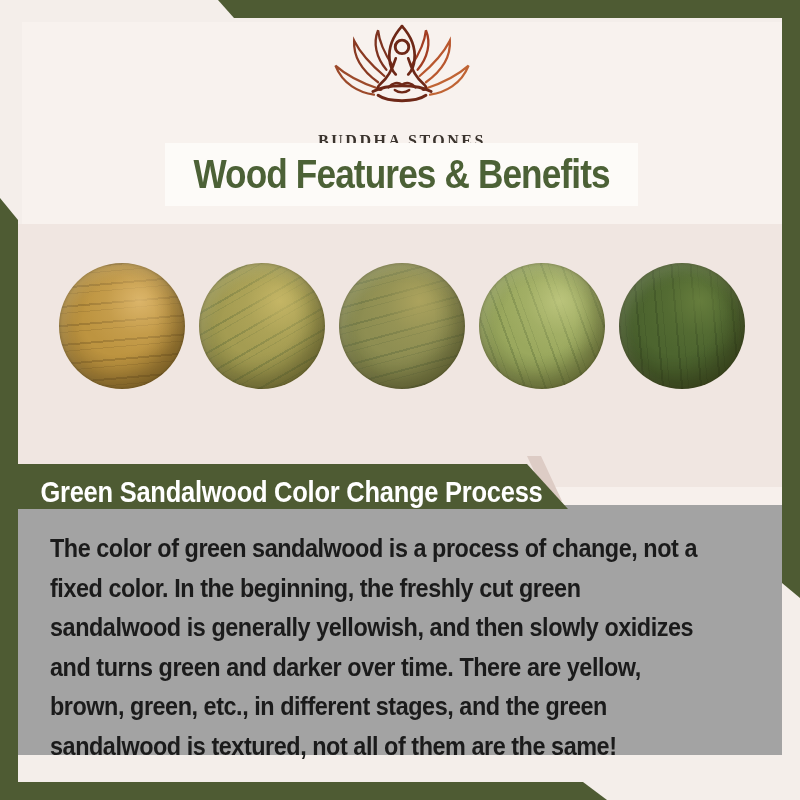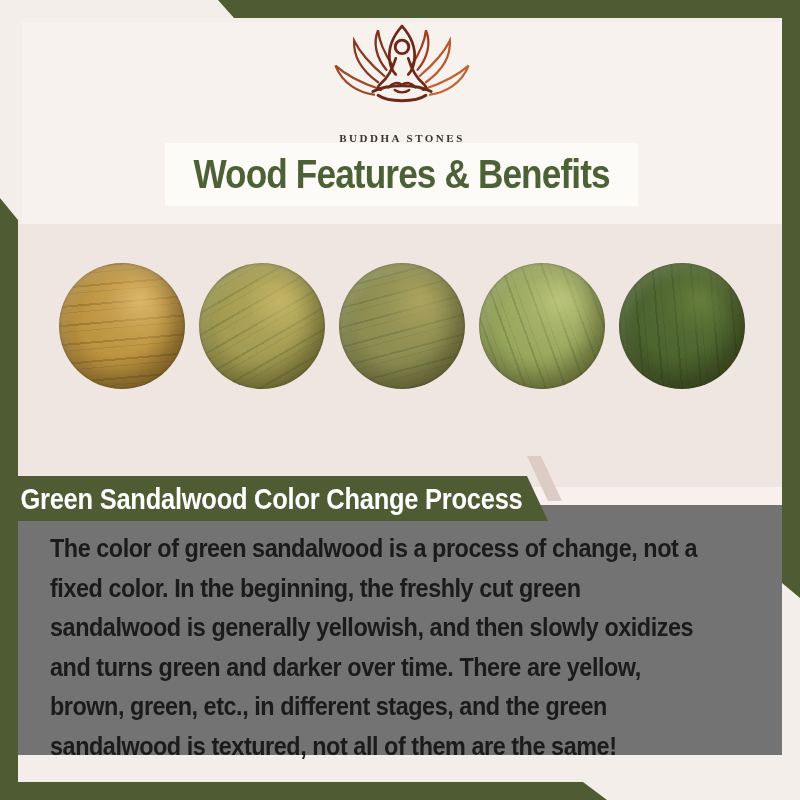--- a/index.html
+++ b/index.html
@@ -18,50 +18,50 @@
     clip-path:polygon(0 0,100% 0,100% 100%,0 583px);}
   .ribbon-left{left:0;top:198px;width:18px;height:602px;
     clip-path:polygon(0 0,100% 22px,100% 100%,0 100%);}
   .ribbon-bottom{left:0;top:782px;width:607px;height:18px;
     clip-path:polygon(0 0,583px 0,100% 100%,0 100%);}
 
   
   .top-panel{left:22px;top:22px;width:760px;height:202px;background:#f8f2ee;}
   .logo{left:50%;top:2px;transform:translateX(-50%);}
   .brand{left:0;top:110px;width:100%;text-align:center;
-    font-family:"Liberation Serif", serif;font-size:11px;font-weight:600;
+    font-family:"Liberation Serif", serif;font-size:16px;font-weight:600;
     letter-spacing:2.5px;color:#3a332d;}
   .heading-strip{left:165px;top:143px;width:473px;height:63px;background:#fdfbf8;
     display:flex;align-items:center;justify-content:flex-start;}
   .heading-strip span{
     font-size:40px;font-weight:700;color:#4c6136;letter-spacing:-1px;
     transform:scaleX(.88);transform-origin:center;white-space:nowrap;}
 
   
   .mid-panel{left:18px;top:224px;width:764px;height:263px;background:#f0e6e1;}
   .light-band{left:18px;top:487px;width:764px;height:18px;background:#f7f0ec;}
   .bead{width:126px;height:126px;border-radius:50%;top:263px;
     box-shadow:inset -8px -12px 20px rgba(40,30,5,.30),
                inset 5px 7px 14px rgba(255,255,240,.18),
                inset 0 0 3px rgba(40,30,5,.45);}
   .bead1{left:59px;}  .bead2{left:199px;} .bead3{left:339px;}
   .bead4{left:479px;} .bead5{left:619px;}
 
   
-  .banner{left:0;top:476px;width:548px;height:45px;background:#4e5b33;
+  .banner{left:0;top:464px;width:548px;height:45px;background:#4e5b33;
     clip-path:polygon(0 0,527px 0,100% 100%,0 100%);
-    display:flex;align-items:center;z-index:4;}
+    display:flex;align-items:flex-end;z-index:4;padding-left:20px;}
   .banner span{padding-left:24px;font-size:30px;font-weight:700;color:#ffffff;
     letter-spacing:-.3px;transform:scaleX(.85);transform-origin:left center;
     white-space:nowrap;}
   .banner-shadow{left:527px;top:456px;width:42px;height:45px;background:#ddccc5;
     clip-path:polygon(0 0,14px 0,35px 100%,21px 100%);z-index:3;}
 
   
-  .bottom-panel{left:18px;top:505px;width:764px;height:250px;background:#737373;}
+  .bottom-panel{left:18px;top:505px;width:764px;height:250px;background:#a3a3a3;}
   .body-text{position:absolute;left:32px;top:24px;
     transform:scaleX(.90);transform-origin:left top;}
   .body-text div{white-space:nowrap;font-size:26px;font-weight:700;
     letter-spacing:-.5px;color:#1b1b1b;line-height:39.5px;}
 </style>
 </head>
 <body>
 
 <div class="abs ribbon ribbon-top"></div>
 <div class="abs ribbon ribbon-right"></div>

